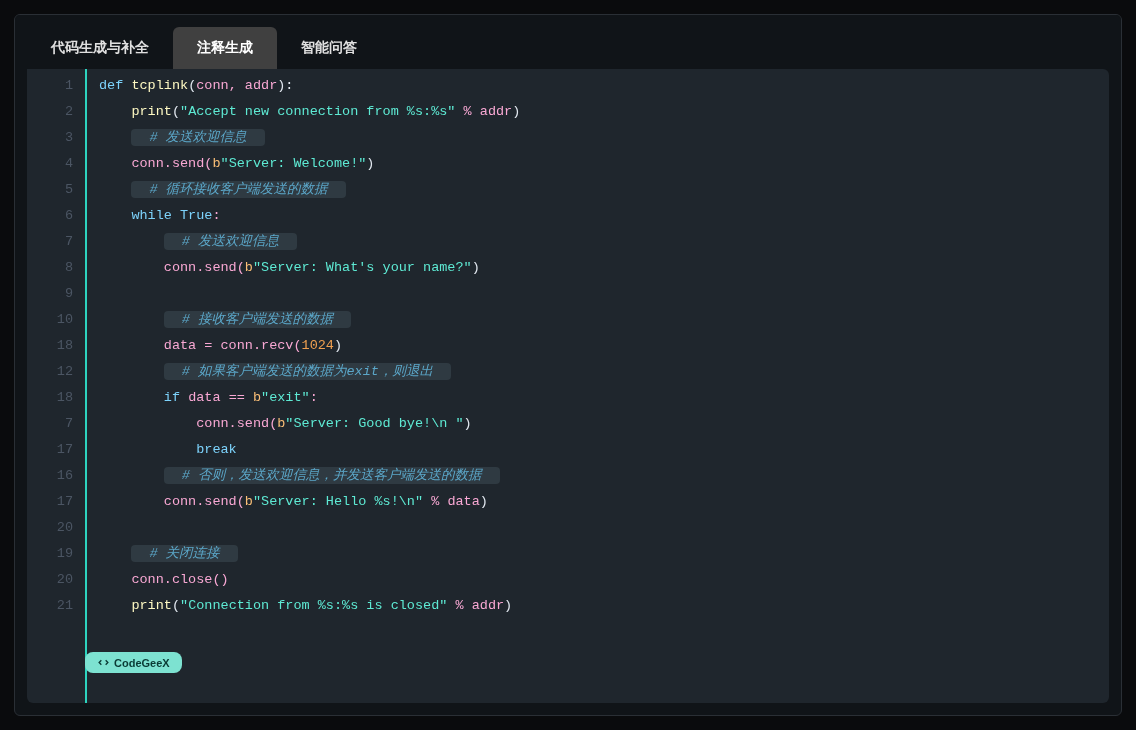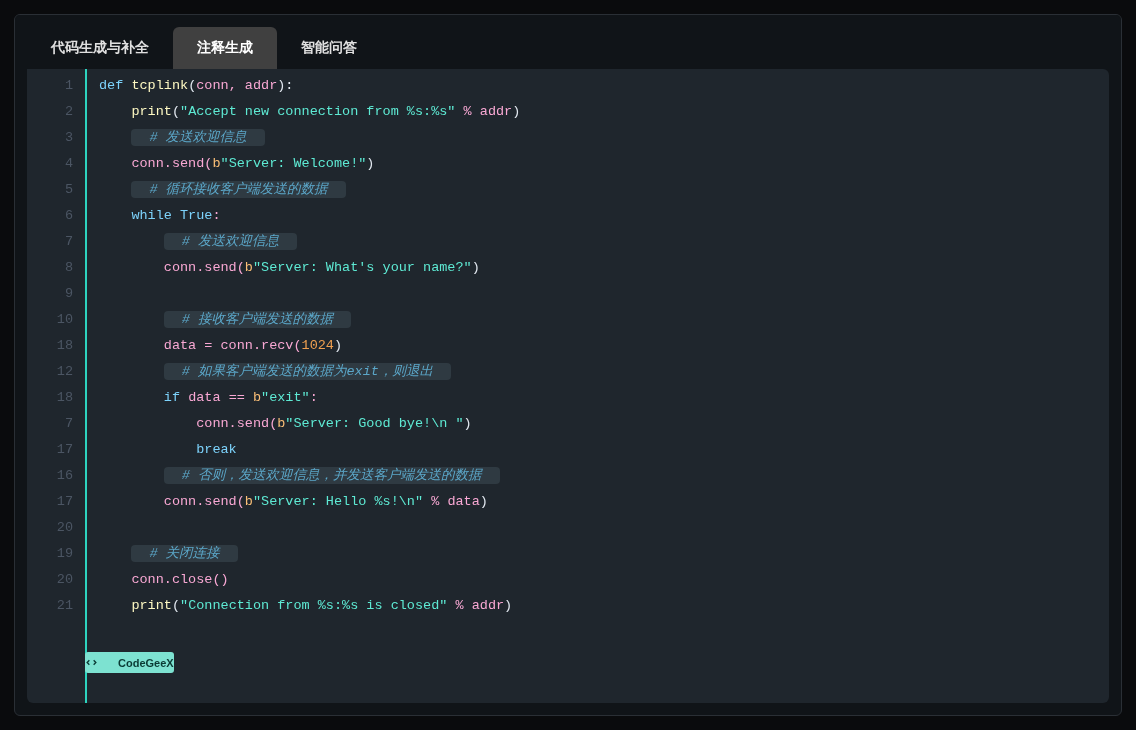--- a/index.html
+++ b/index.html
@@ -82,25 +82,25 @@
   .cmt { color: #5ba7c9; font-style: italic; }
   .hl { background: #2f3a42; border-radius: 4px; padding: 1px 18px; }
   .badge {
     position: absolute;
     left: 58px;
     bottom: 30px;
     background: #7de2d1;
     color: #0a3a34;
     font-size: 11px;
     font-weight: 600;
-    padding: 4px 0;
-    border-radius: 3px;
+    padding: 4px 12px;
+    border-radius: 8px;
     display: flex;
     align-items: center;
-    gap: 20px;
+    gap: 4px;
   }
   .badge svg { width: 13px; height: 13px; }
 </style>
 </head>
 <body>
 
 <div class="panel">
 
   <div class="tabs">
     <div class="tab">代码生成与补全</div>

